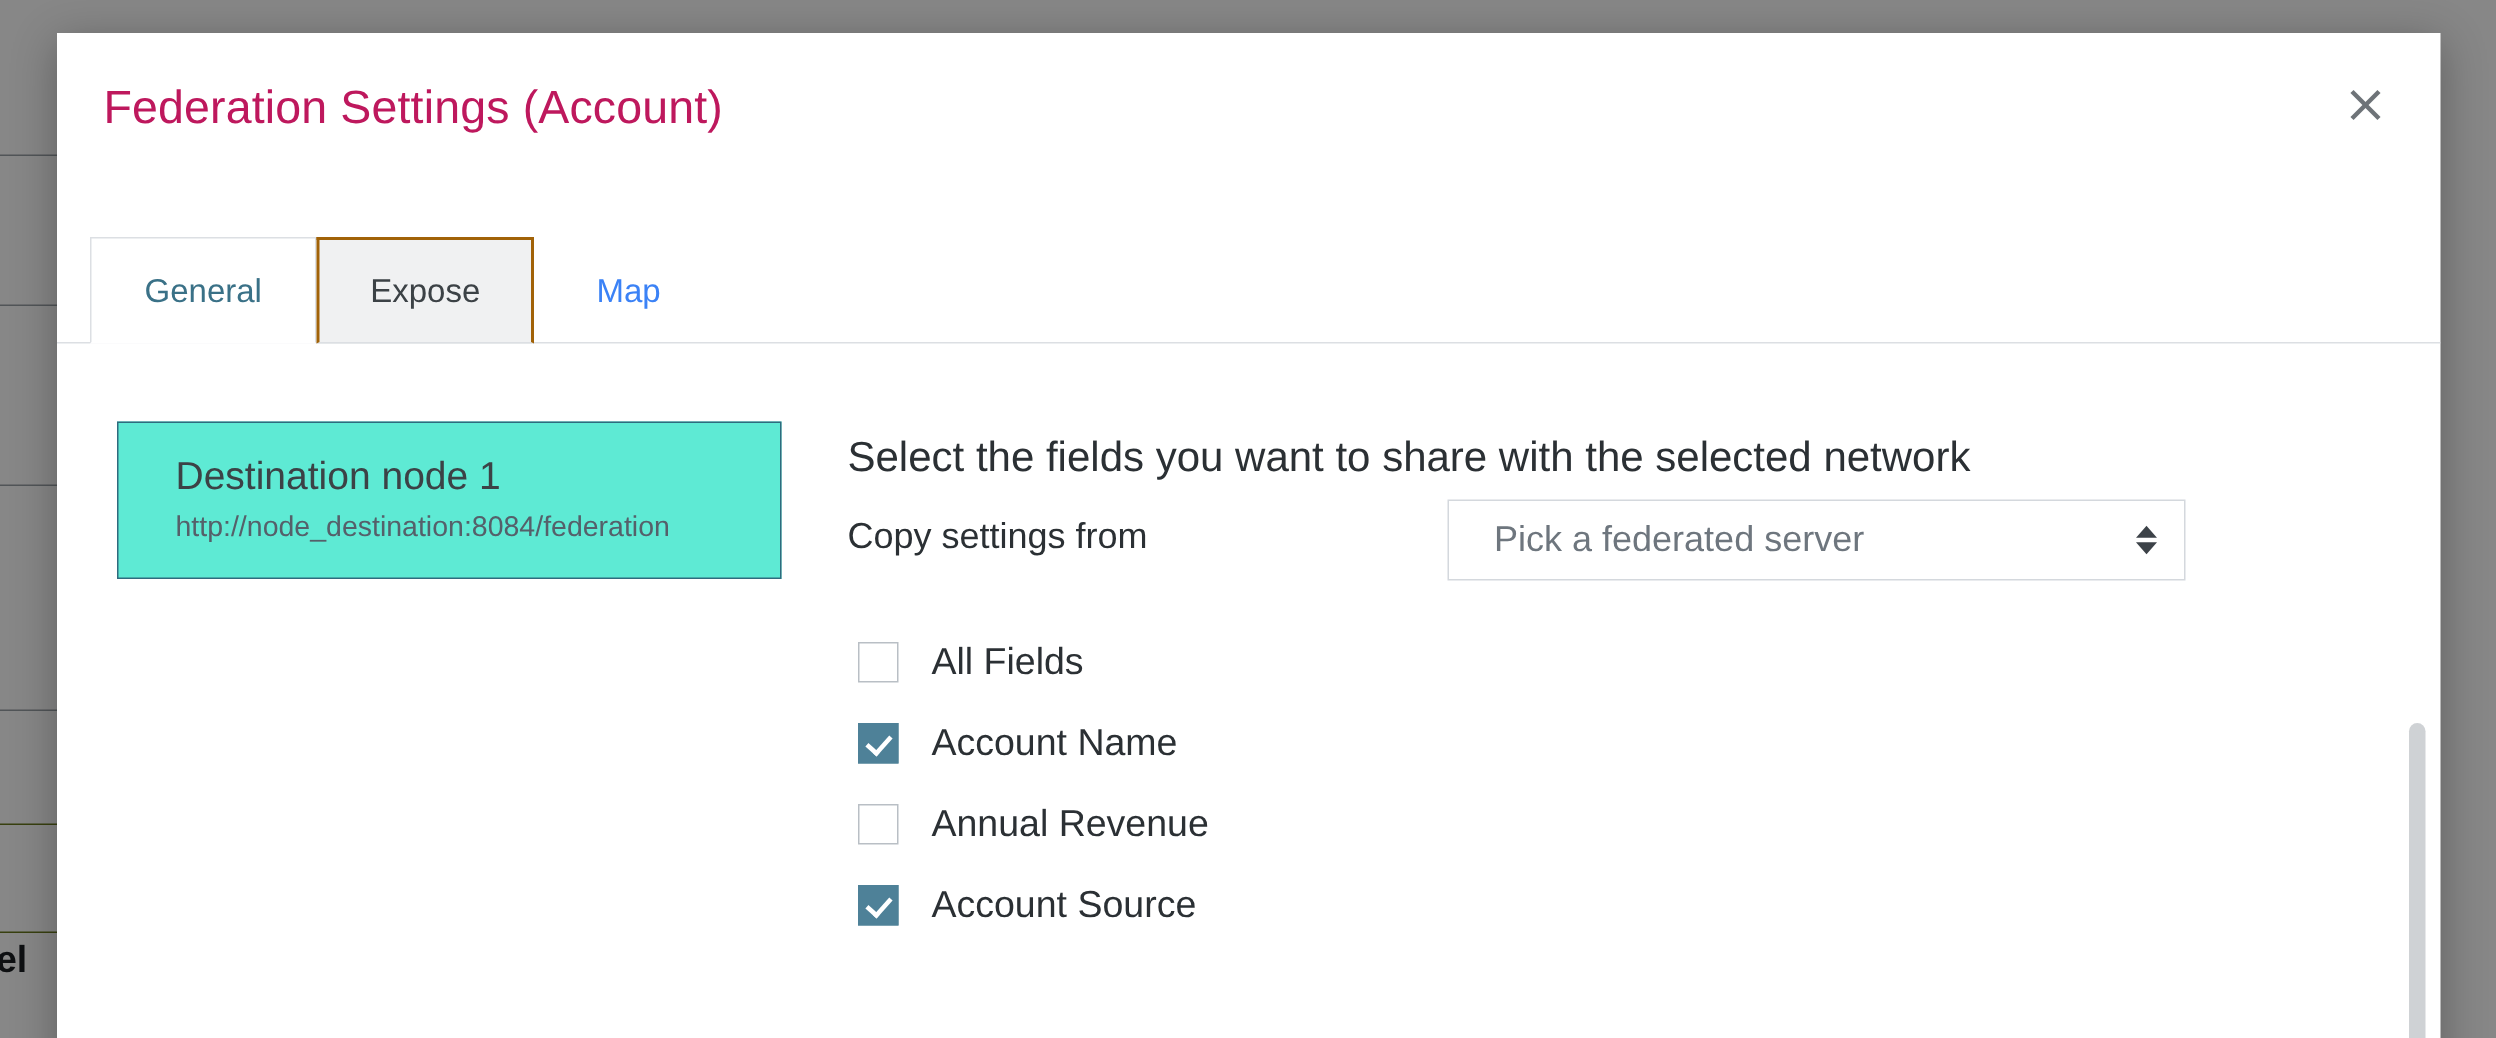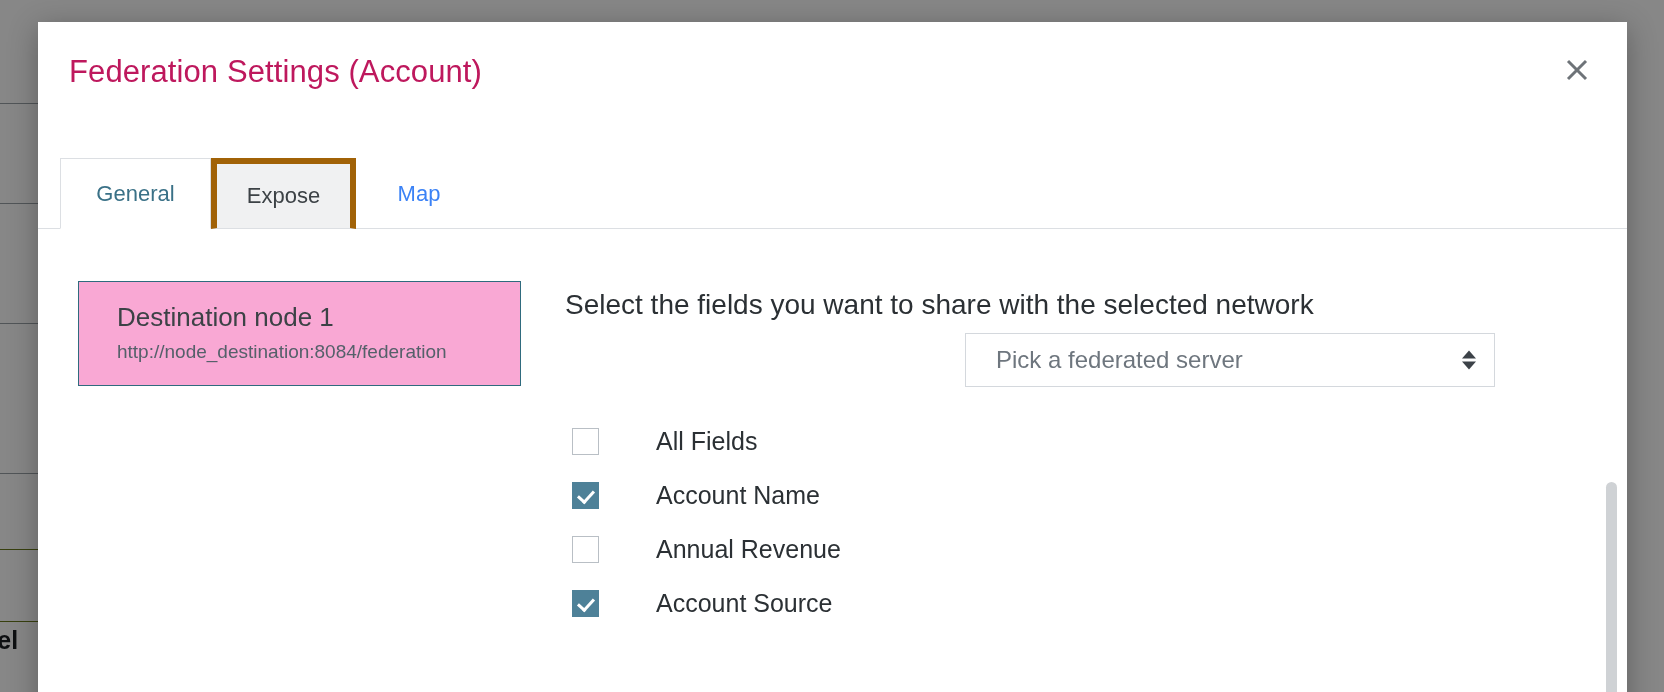--- a/index.html
+++ b/index.html
@@ -117,21 +117,21 @@
     color: #3b82f6;
   }
   .tab.boxed {
     border: 1px solid #dcdfe3;
     border-bottom-color: #ffffff;
     background: #ffffff;
     color: #3a7187;
   }
   .tab.active {
     background: #f0f1f2;
-    border: 6px solid #a16207;
+    border: 2px solid #a16207;
     border-bottom: 1px solid #dcdfe3;
     color: #3c4246;
   }
   #tab-general { left: 22px;  width: 151px; }
   #tab-expose  { left: 173px; width: 145px; }
   #tab-map     { left: 318px; width: 126px; }
 
   
   .modal-body {
     position: absolute;
@@ -144,21 +144,21 @@
   
   .node-list {
     position: absolute;
     left: 40px;
     top: 52px;
     width: 443px;
   }
   .node-card {
     box-sizing: border-box;
     border: 1px solid #2f6b7e;
-    background: #f9a8d4;
+    background: #5eead4;
     padding: 20px 0 22px 38px;
     cursor: pointer;
   }
   .node-card .node-name {
     font-size: 26px;
     color: #3c4246;
     margin: 0 0 8px 0;
   }
   .node-card .node-url {
     font-size: 19px;
@@ -194,21 +194,21 @@
     left: 0;
     top: 11px;
     font-size: 24px;
     color: #2b3034;
     white-space: nowrap;
   }
   .select-wrap {
     position: absolute;
     left: 400px;
     top: 0;
-    width: 530px;
+    width: 492px;
     height: 54px;
     box-sizing: border-box;
     border: 1px solid #d4d8dd;
     background: #ffffff;
     cursor: pointer;
   }
   .select-wrap .select-value {
     position: absolute;
     left: 30px;
     top: 12px;
@@ -240,21 +240,20 @@
     position: absolute;
     left: 2px;
     top: 185px;
     width: 900px;
   }
   .field-row {
     display: flex;
     align-items: center;
     height: 54px;
     cursor: pointer;
-    gap: 35px;
   }
   .cb {
     width: 27px;
     height: 27px;
     box-sizing: border-box;
     flex: 0 0 auto;
     margin-left: 7px;
     margin-right: 22px;
     border: 1px solid #b9bfc5;
     background: #ffffff;
@@ -343,20 +342,21 @@
         <p class="node-name">Destination node 1</p>
         <p class="node-url">http://node_destination:8084/federation</p>
       </div>
     </div>
 
     <div class="fields-pane">
 
       <div class="pane-instruction">Select the fields you want to share with the selected network</div>
 
       <div class="copy-row">
+        <div class="copy-label">Copy settings from</div>
         <div class="select-wrap">
           <span class="select-value">Pick a federated server</span>
           <span class="select-arrows">
             <span class="tri tri-up"></span>
             <span class="tri tri-down"></span>
           </span>
         </div>
       </div>
 
       <div class="field-list">

